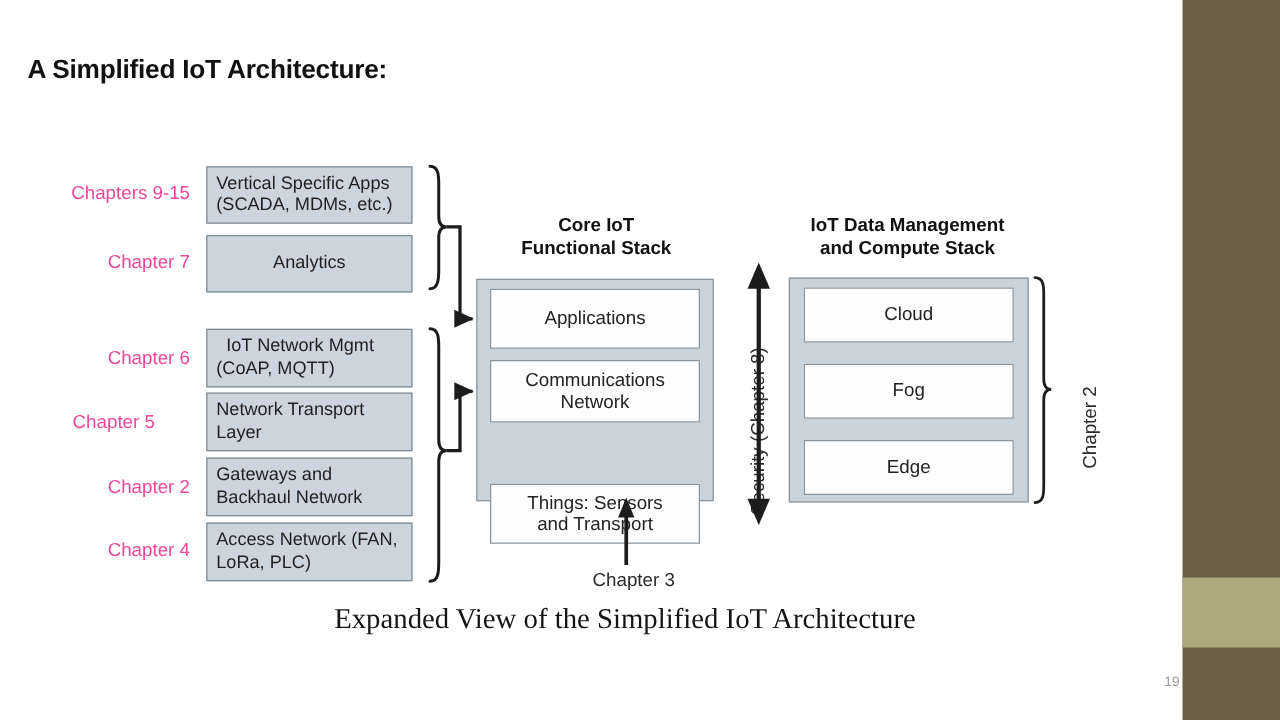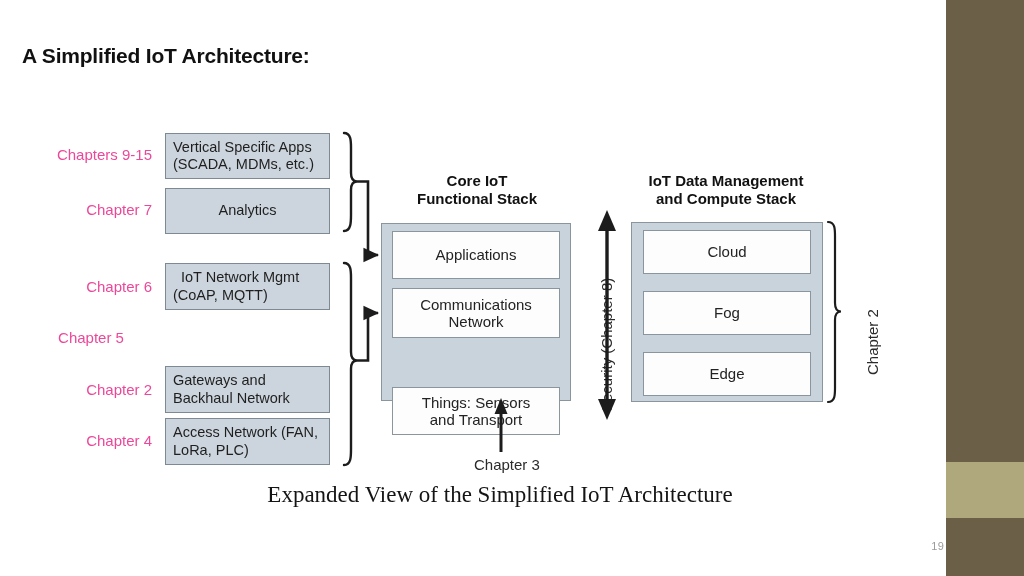--- a/index.html
+++ b/index.html
@@ -199,20 +199,24 @@
 
     <div class="left-box" style="top:188px; height:46px;">
       <span class="ln">Analytics</span>
     </div>
 
     <div class="left-box tleft" style="top:263px; height:47px;">
       <span class="ln" style="padding-left:8px;">IoT Network Mgmt</span>
       <span class="ln">(CoAP, MQTT)</span>
     </div>
 
+    <div class="left-box tleft" style="top:314px; height:47px;">
+      <span class="ln">Network Transport</span>
+      <span class="ln">Layer</span>
+    </div>
 
     <div class="left-box tleft" style="top:366px; height:47px;">
       <span class="ln">Gateways and</span>
       <span class="ln">Backhaul Network</span>
     </div>
 
     <div class="left-box tleft" style="top:418px; height:47px;">
       <span class="ln">Access Network (FAN,</span>
       <span class="ln">LoRa, PLC)</span>
     </div>

